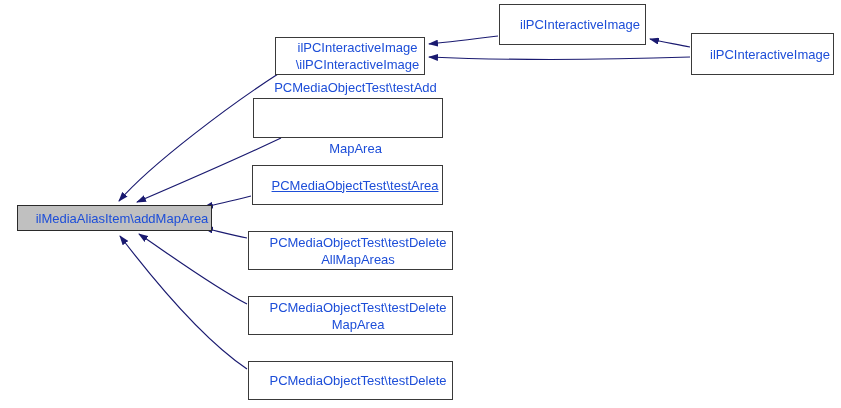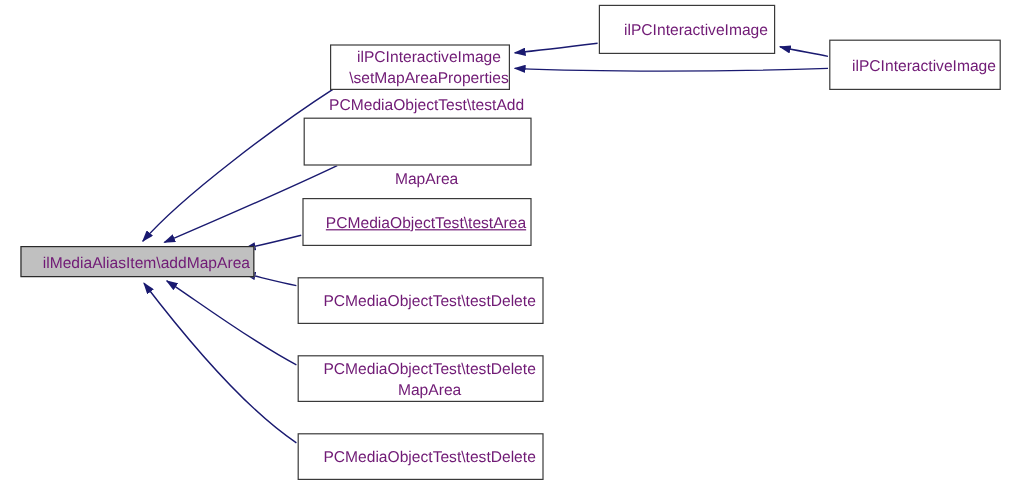--- a/index.html
+++ b/index.html
@@ -26,21 +26,21 @@
   .edges-layer path.edge {
     fill: none;
     stroke: #1a1a70;
     stroke-width: 1.2px;
   }
   .node {
     position: absolute;
     box-sizing: border-box;
     background: #ffffff;
     border: 1px solid #3a3a3a;
-    color: #701a75;
+    color: #1d4ed8;
     font-size: 13px;
     line-height: 17px;
     text-align: center;
     display: flex;
     flex-direction: column;
     justify-content: center;
     z-index: 2;
     white-space: nowrap;
     cursor: pointer;
     padding-left: 15px;
@@ -72,21 +72,21 @@
     <path class="edge" d="M690,47 C676,44 662,42 650,39" marker-end="url(#arrow)"></path>
     <path class="edge" d="M690,57 C600,60 497,60 429,57" marker-end="url(#arrow)"></path>
   </svg>
 
   <div class="node focus" style="left:17px; top:205px; width:195px; height:26px;">
     <div>ilMediaAliasItem\addMapArea</div>
   </div>
 
   <div class="node" style="left:275px; top:37px; width:150px; height:38px;">
     <div>ilPCInteractiveImage</div>
-    <div>\setMapAreaProperties</div>
+    <div>\ilPCInteractiveImage</div>
   </div>
 
   <div class="node" style="left:499px; top:4px; width:147px; height:41px;">
     <div>ilPCInteractiveImage</div>
   </div>
 
   <div class="node" style="left:691px; top:33px; width:143px; height:42px;">
     <div>ilPCInteractiveImage</div>
   </div>
 
@@ -94,20 +94,21 @@
     <div>PCMediaObjectTest\testAdd</div>
     <div>MapArea</div>
   </div>
 
   <div class="node" style="left:252px; top:165px; width:191px; height:40px;text-decoration:underline;">
     <div>PCMediaObjectTest\testArea</div>
   </div>
 
   <div class="node" style="left:248px; top:231px; width:205px; height:39px;">
     <div>PCMediaObjectTest\testDelete</div>
+    <div>AllMapAreas</div>
   </div>
 
   <div class="node" style="left:248px; top:296px; width:205px; height:39px;">
     <div>PCMediaObjectTest\testDelete</div>
     <div>MapArea</div>
   </div>
 
   <div class="node" style="left:248px; top:361px; width:205px; height:39px;">
     <div>PCMediaObjectTest\testDelete</div>
   </div>

